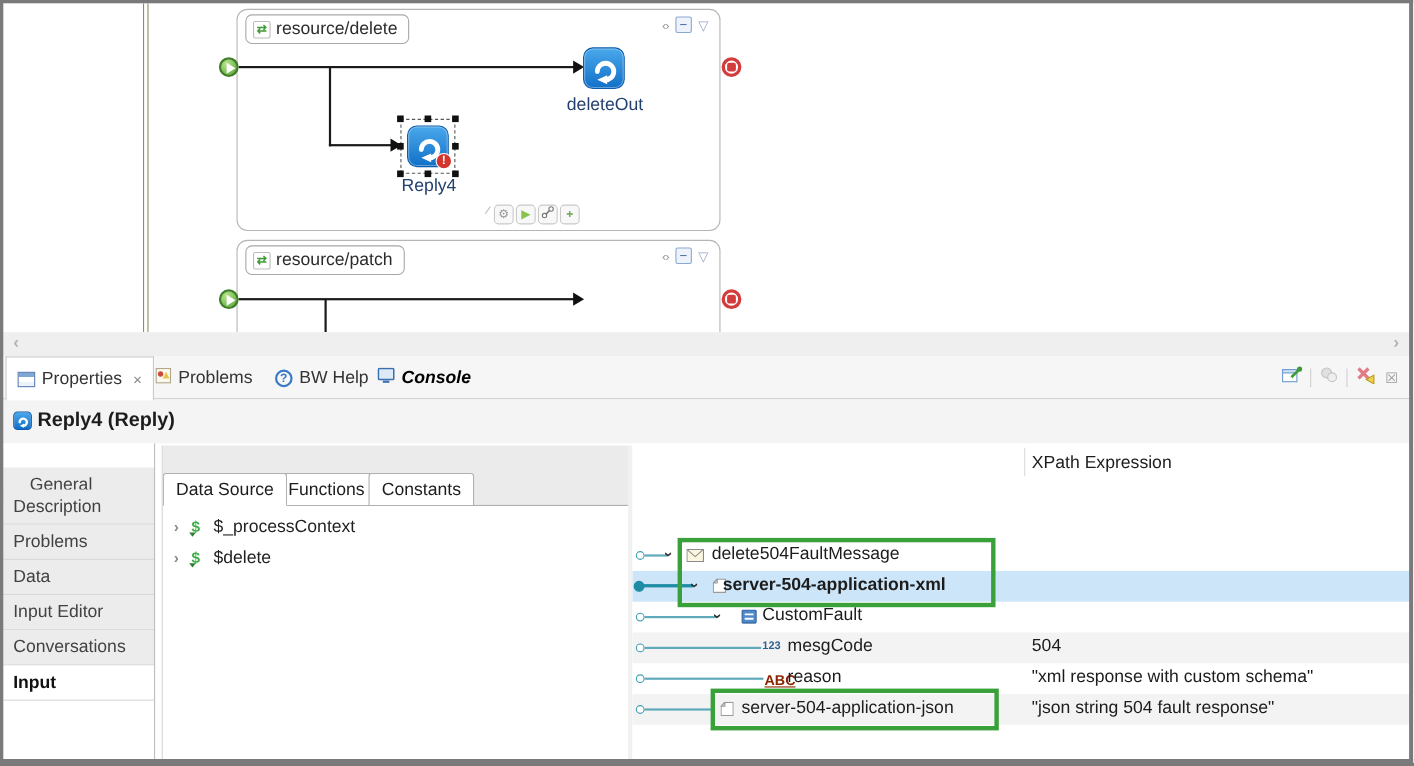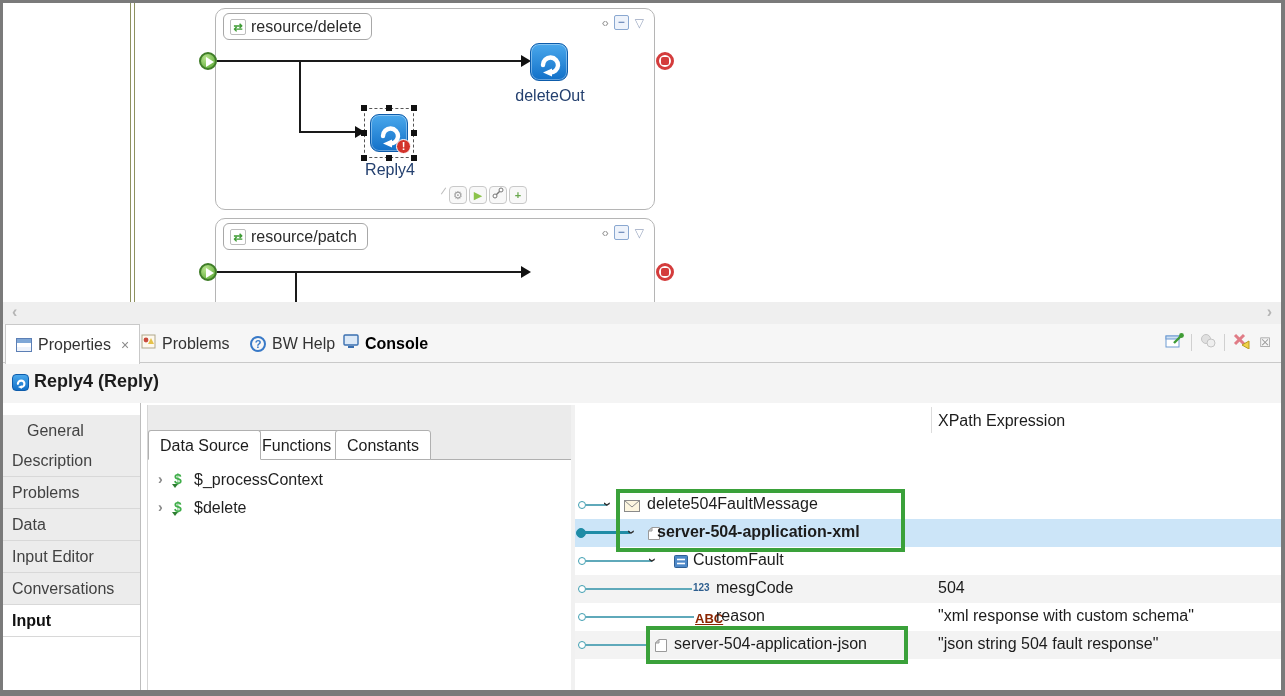--- a/index.html
+++ b/index.html
@@ -207,21 +207,21 @@
             <circle cx="5" cy="6" r="2.4" fill="#c94a3c"></circle>
             <polygon points="10,4 13,10 7,10" fill="#e6c24a"></polygon>
           </svg>
       </span>
       <span class="lbl">Problems</span>
     </div>
     <div class="vtab" style="left:237px;">
       <span class="ticon ic-help">?</span>
       <span class="lbl">BW Help</span>
     </div>
-    <div class="vtab bold" style="left:330px;">
+    <div class="vtab bold" style="left:330px;font-style:italic;">
       <span class="ticon">
         <svg width="16" height="15" viewBox="0 0 16 15">
             <rect x="1" y="1" width="14" height="10" rx="1" fill="#dce9f7" stroke="#3a6fb0" stroke-width="1.4"></rect>
             <rect x="5" y="12" width="6" height="2" fill="#3a6fb0"></rect>
           </svg>
       </span>
       <span class="lbl">Console</span>
     </div>
 
     <div class="rticons">
@@ -258,21 +258,21 @@
     <span class="micon">
       <svg width="13" height="13" viewBox="0 0 30 30">
           <path d="M9 18 a7.5 7.5 0 1 1 7 7.5" fill="none" stroke="#fff" stroke-width="5" stroke-linecap="round"></path>
           <polygon points="18,21.5 18,29.5 9,25.5" fill="#fff"></polygon>
         </svg>
     </span>
     <span class="txt">Reply4 (Reply)</span>
   </div>
 
   <div class="sidebar">
-    <div class="sitem" style="top:12px;padding-left:24px;">General</div>
+    <div class="sitem" style="top:22px;padding-left:24px;">General</div>
     <div class="sitem" style="top:42px;">Description</div>
     <div class="sitem" style="top:74px;">Problems</div>
     <div class="sitem" style="top:106px;">Data</div>
     <div class="sitem" style="top:138px;">Input Editor</div>
     <div class="sitem" style="top:170px;">Conversations</div>
     <div class="sitem active" style="top:202px;">Input</div>
   </div>
 
   <div class="dspanel">
     <div class="dstrip"></div>

